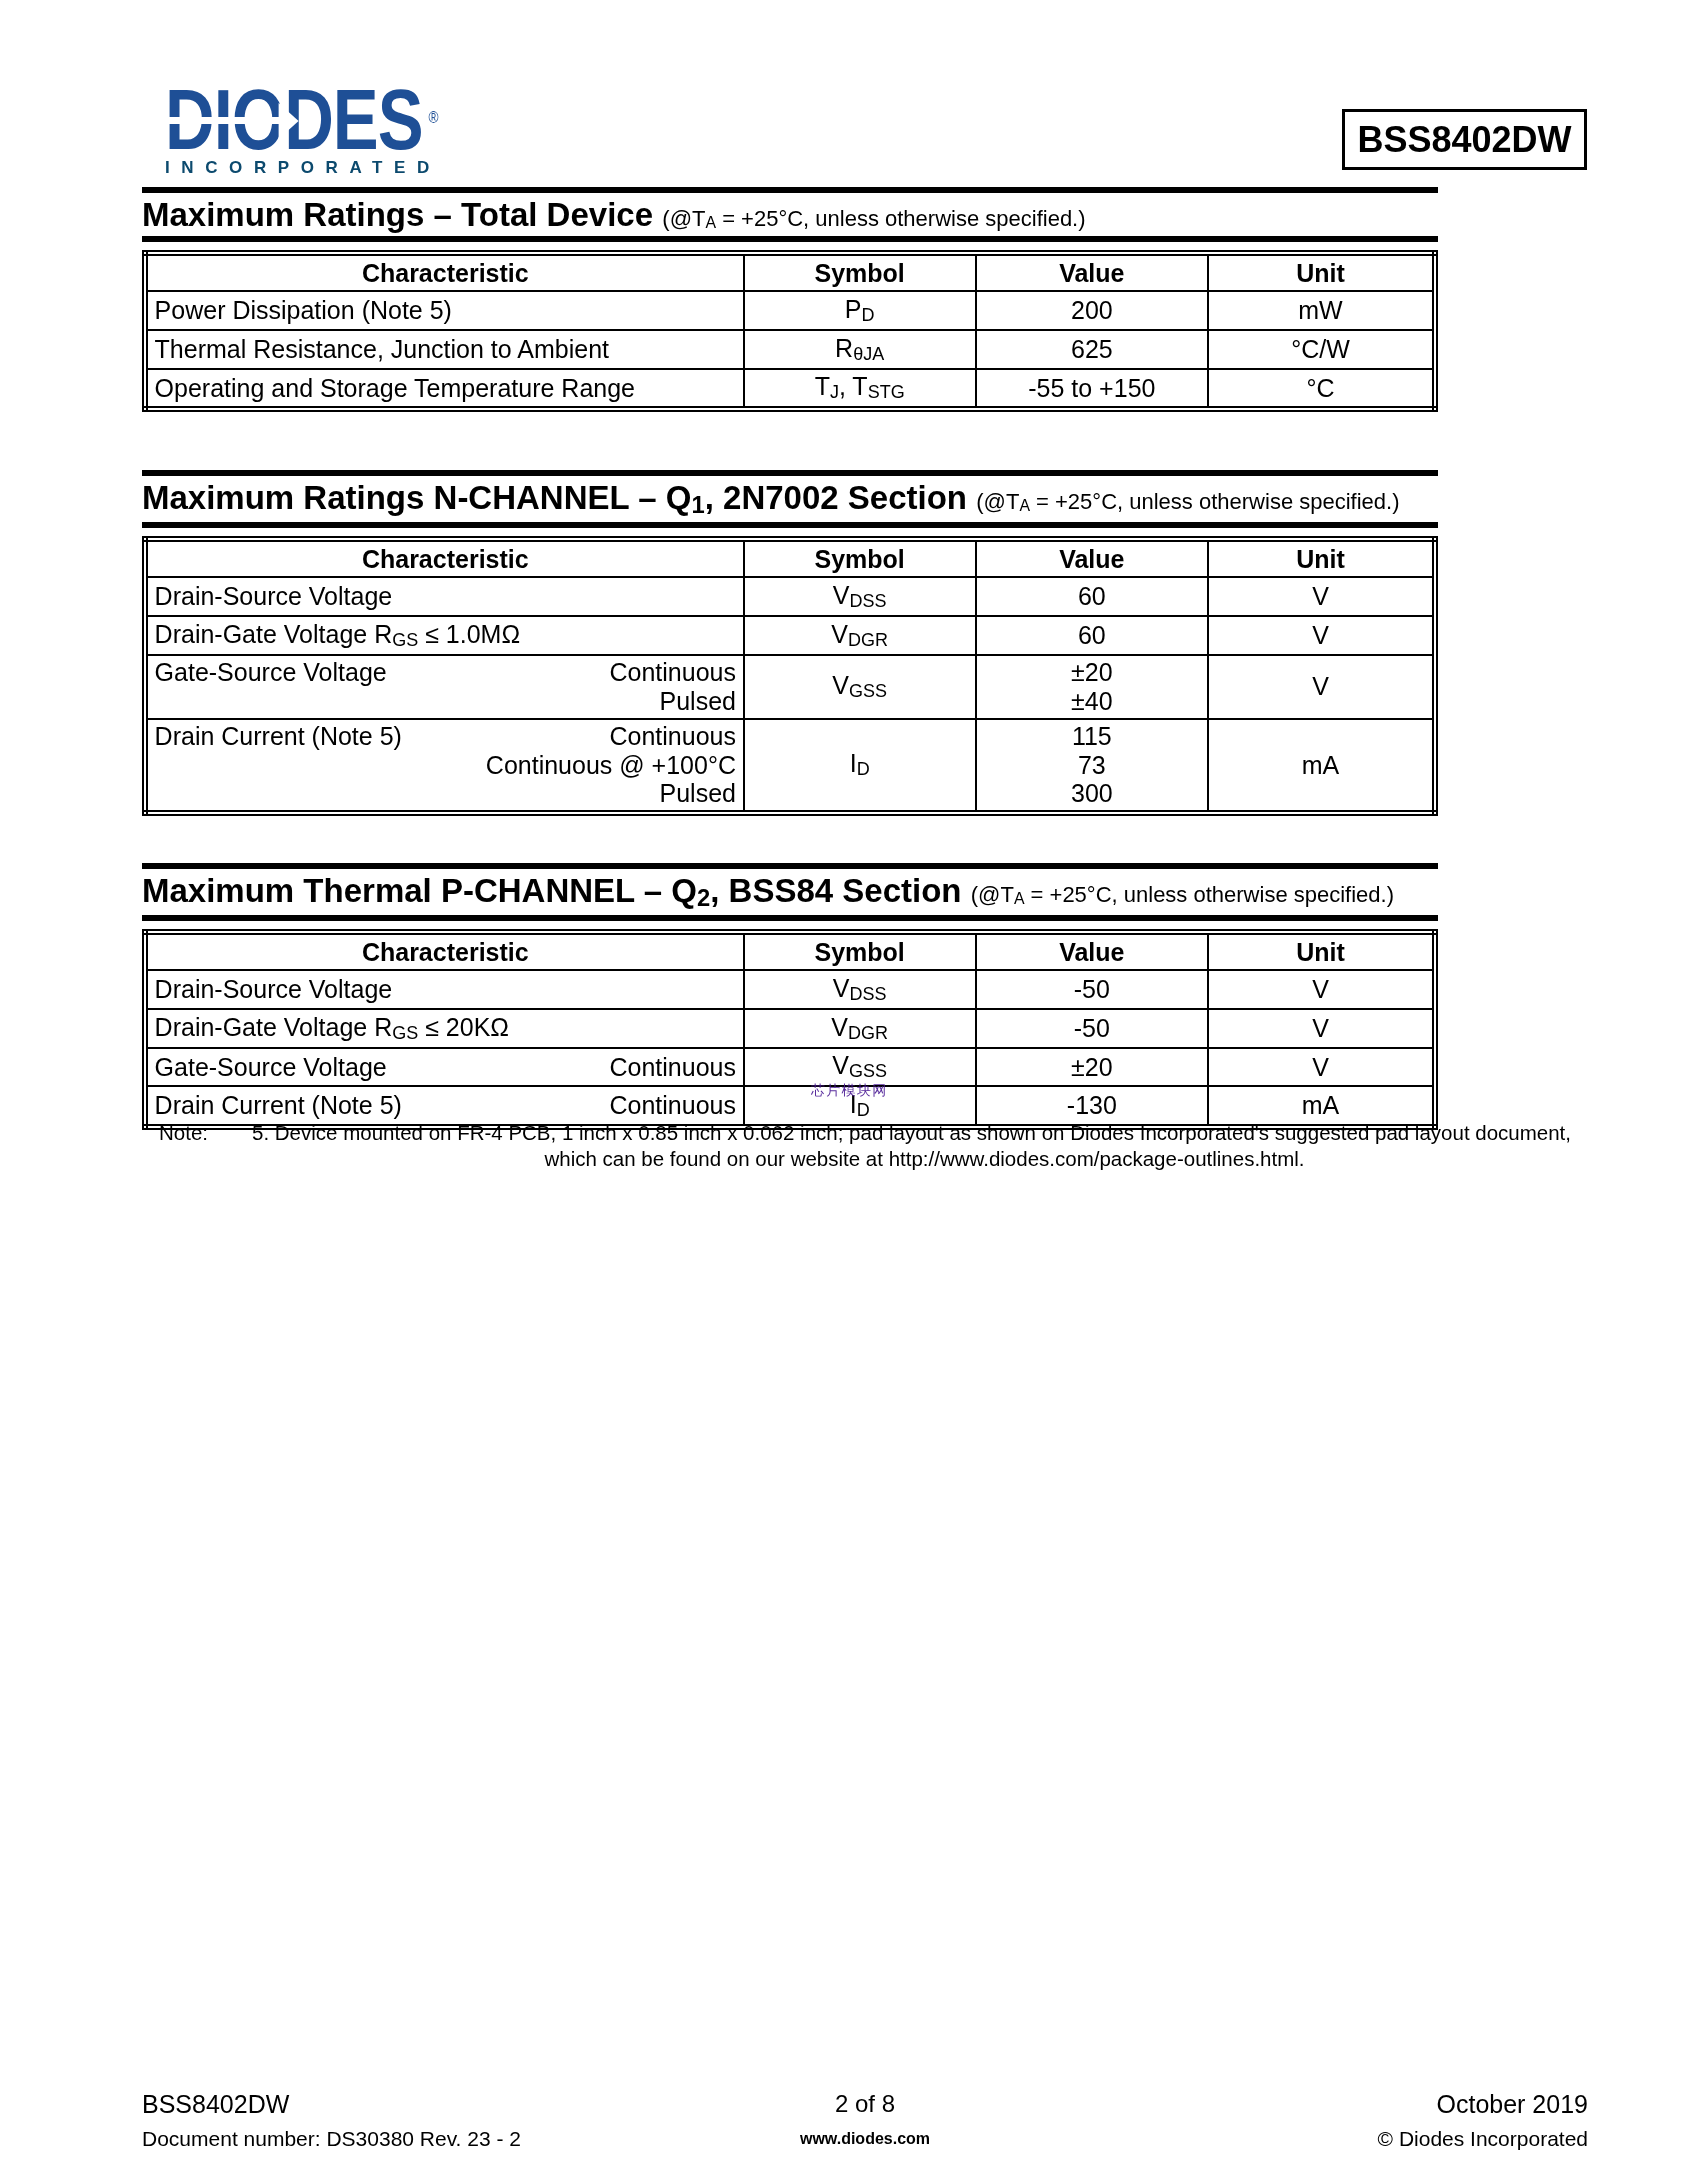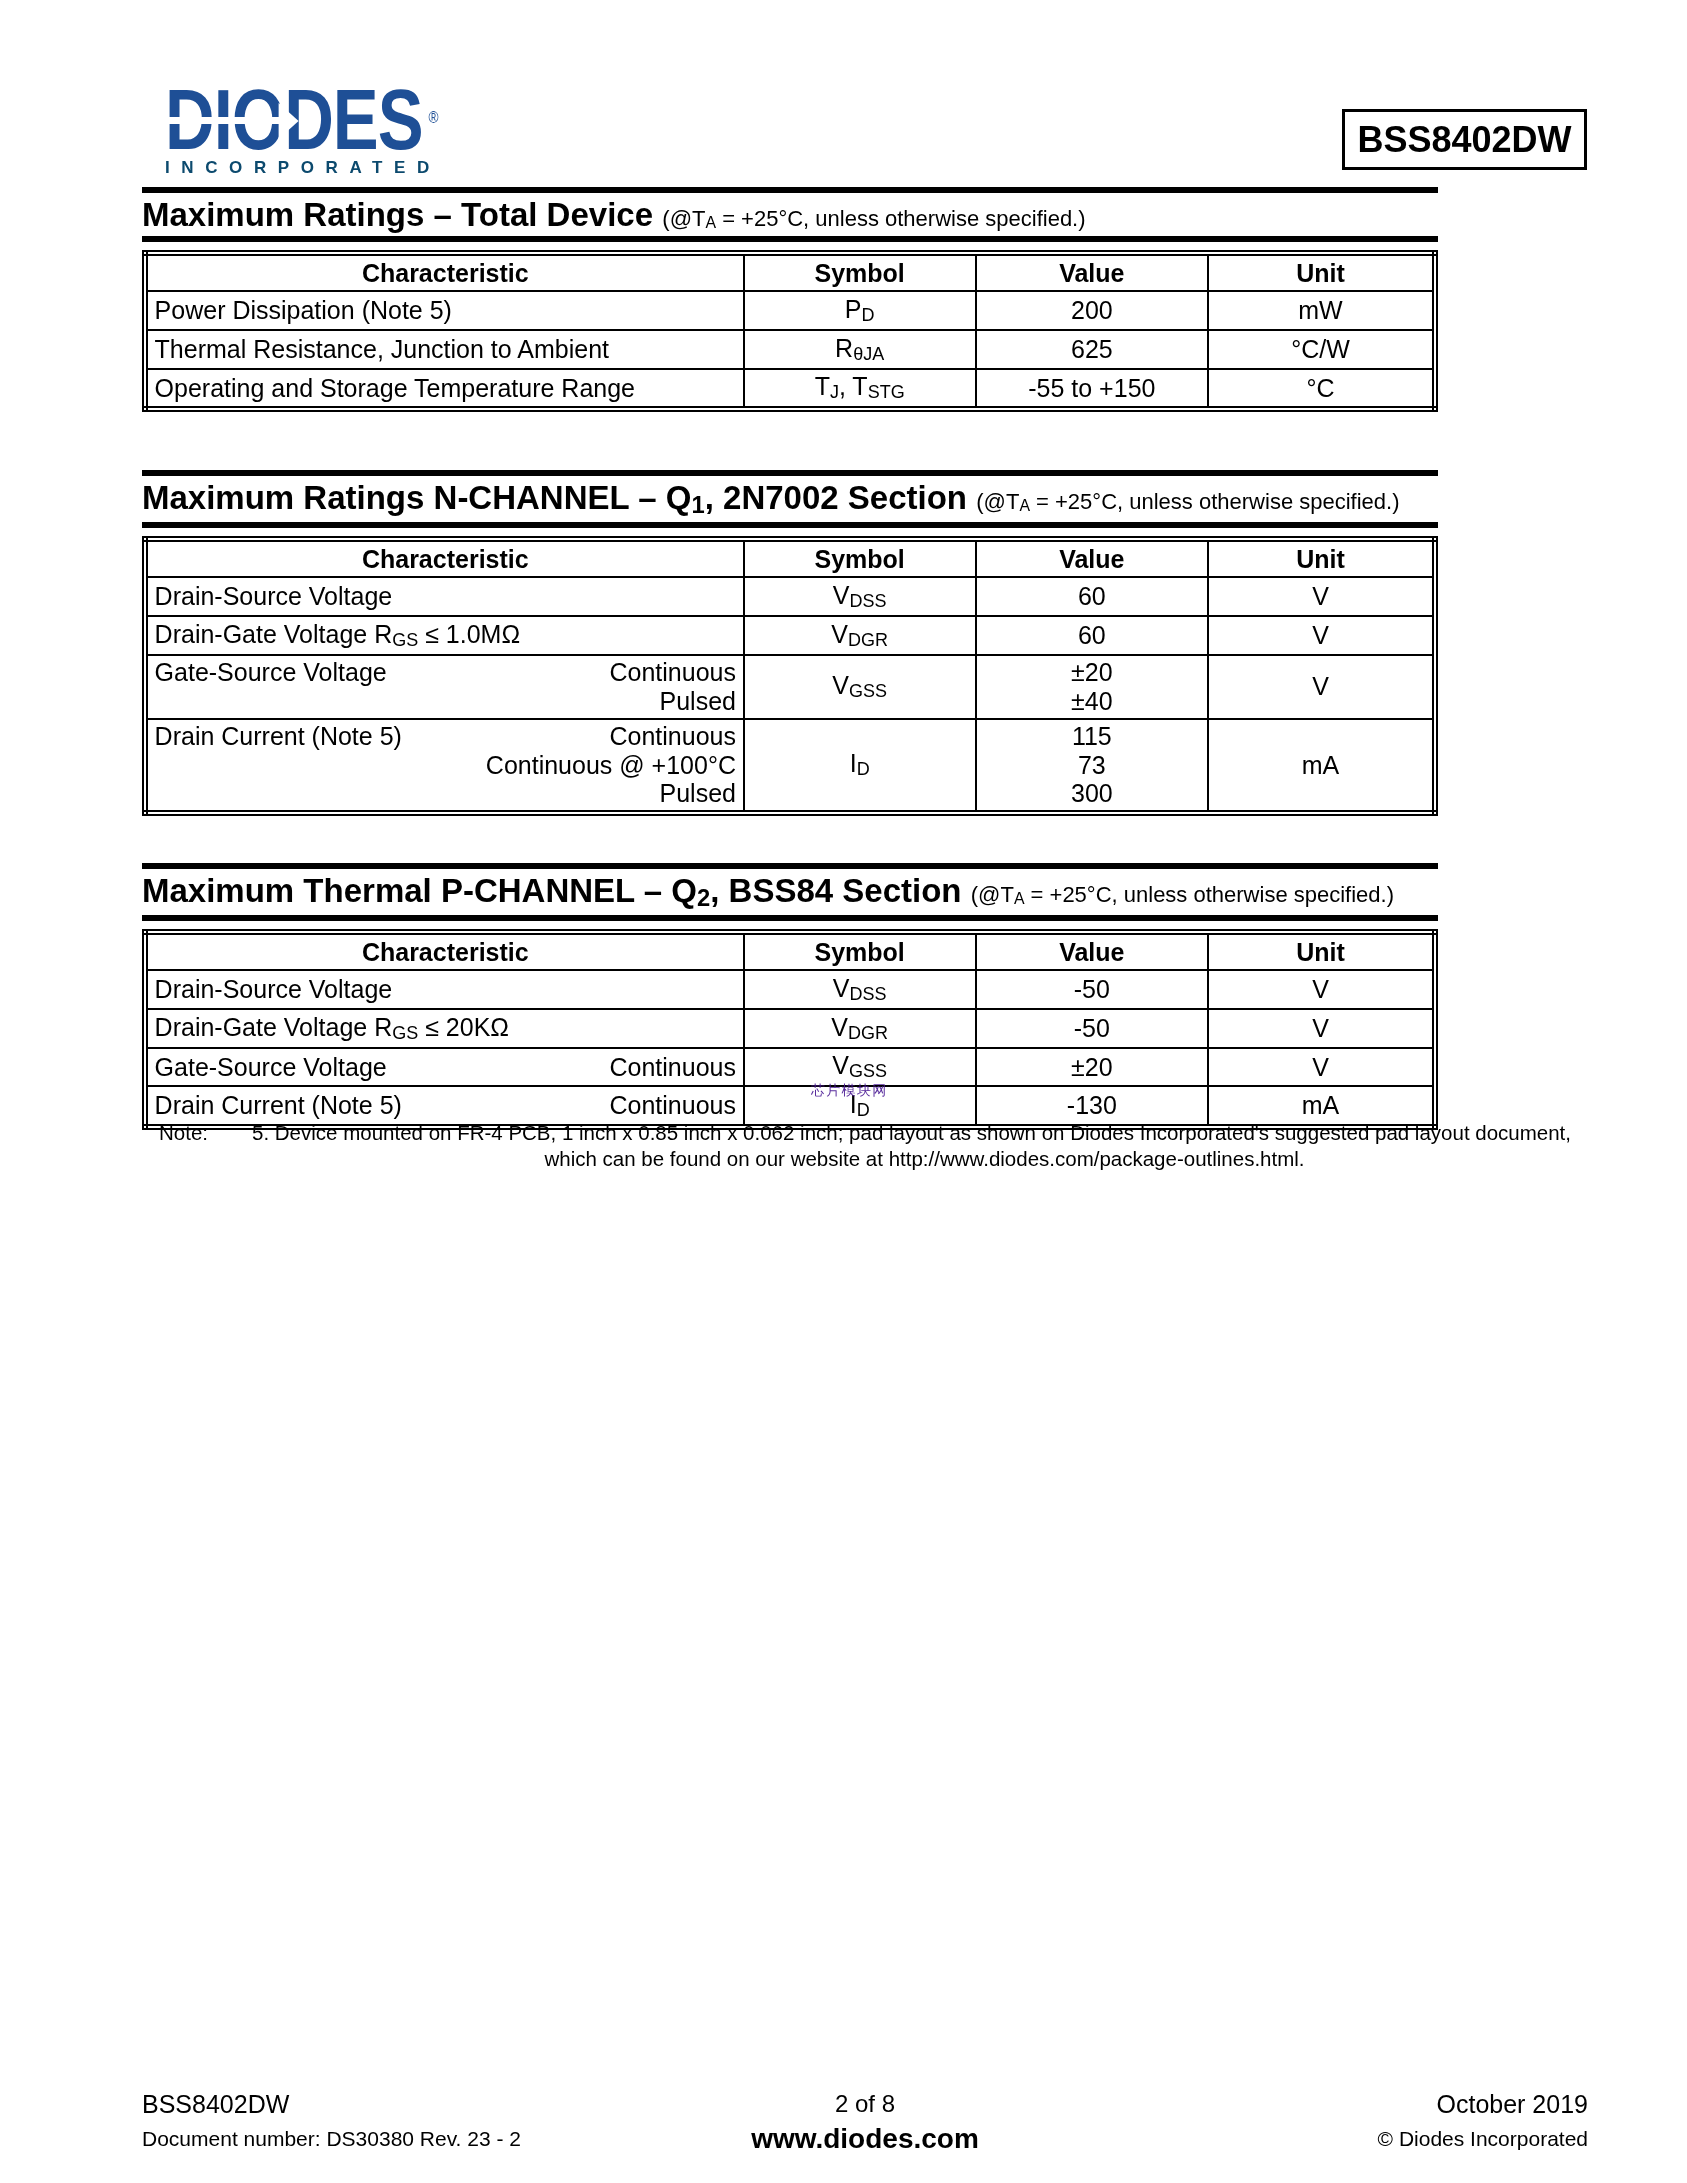--- a/index.html
+++ b/index.html
@@ -65,21 +65,21 @@
   }
 
   
   .footer { position:absolute; left:142px; top:2089px; width:1446px; display:flex; }
   .footer-col { flex:1; }
   .f-left { text-align:left; }
   .f-center { text-align:center; }
   .f-right { text-align:right; }
   .f-line1 { font-size:25px; line-height:30px; }
   .f-line2 { font-size:21px; line-height:26.5px; margin-top:6.6px; }
-  .f-site { font-weight:bold; font-size:28px; }
+  .f-site { font-weight:bold; font-size:16px; }
 </style>
 </head>
 <body>
 
 <div class="logo">
   <div class="logo-word">
     <span>DIODES</span>
     <span class="logo-stripe">
         <span class="logo-arrowhead"></span>
       </span>

